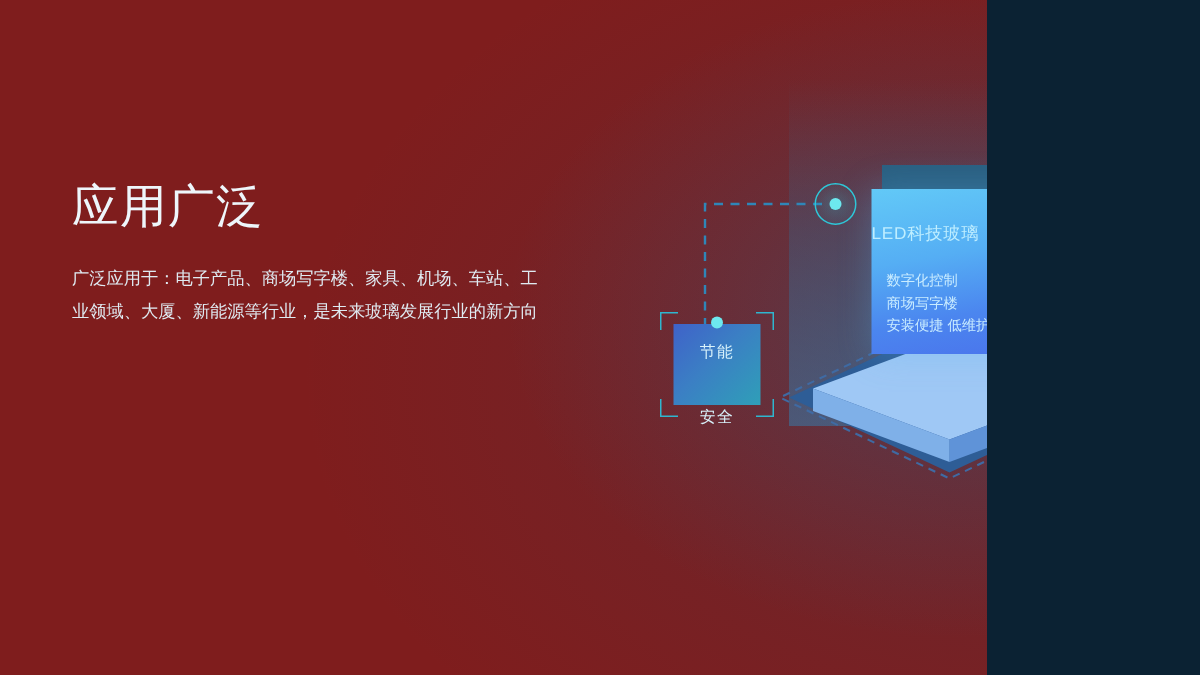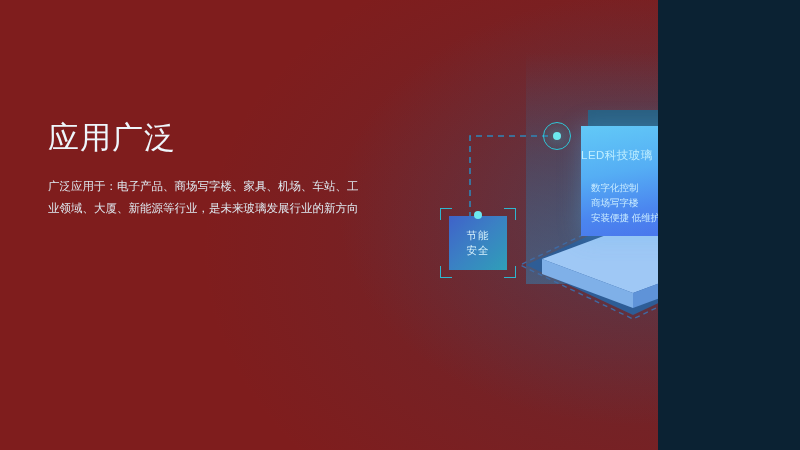--- a/index.html
+++ b/index.html
@@ -107,20 +107,21 @@
     display: flex;
     flex-direction: column;
     align-items: center;
     justify-content: center;
   }
   .badge-line {
     color: #d8f2fb;
     font-size: 10.5px;
     line-height: 15px;
     letter-spacing: 1px;
+    margin-top: 28px;
   }
   .bracket {
     position: absolute;
     width: 11px;
     height: 11px;
     border: 1.6px solid #2fb6cf;
   }
   .bracket.tl { left: 0; top: 0; border-right: none; border-bottom: none; }
   .bracket.tr { right: 0; top: 0; border-left: none; border-bottom: none; }
   .bracket.bl { left: 0; bottom: 0; border-right: none; border-top: none; }

